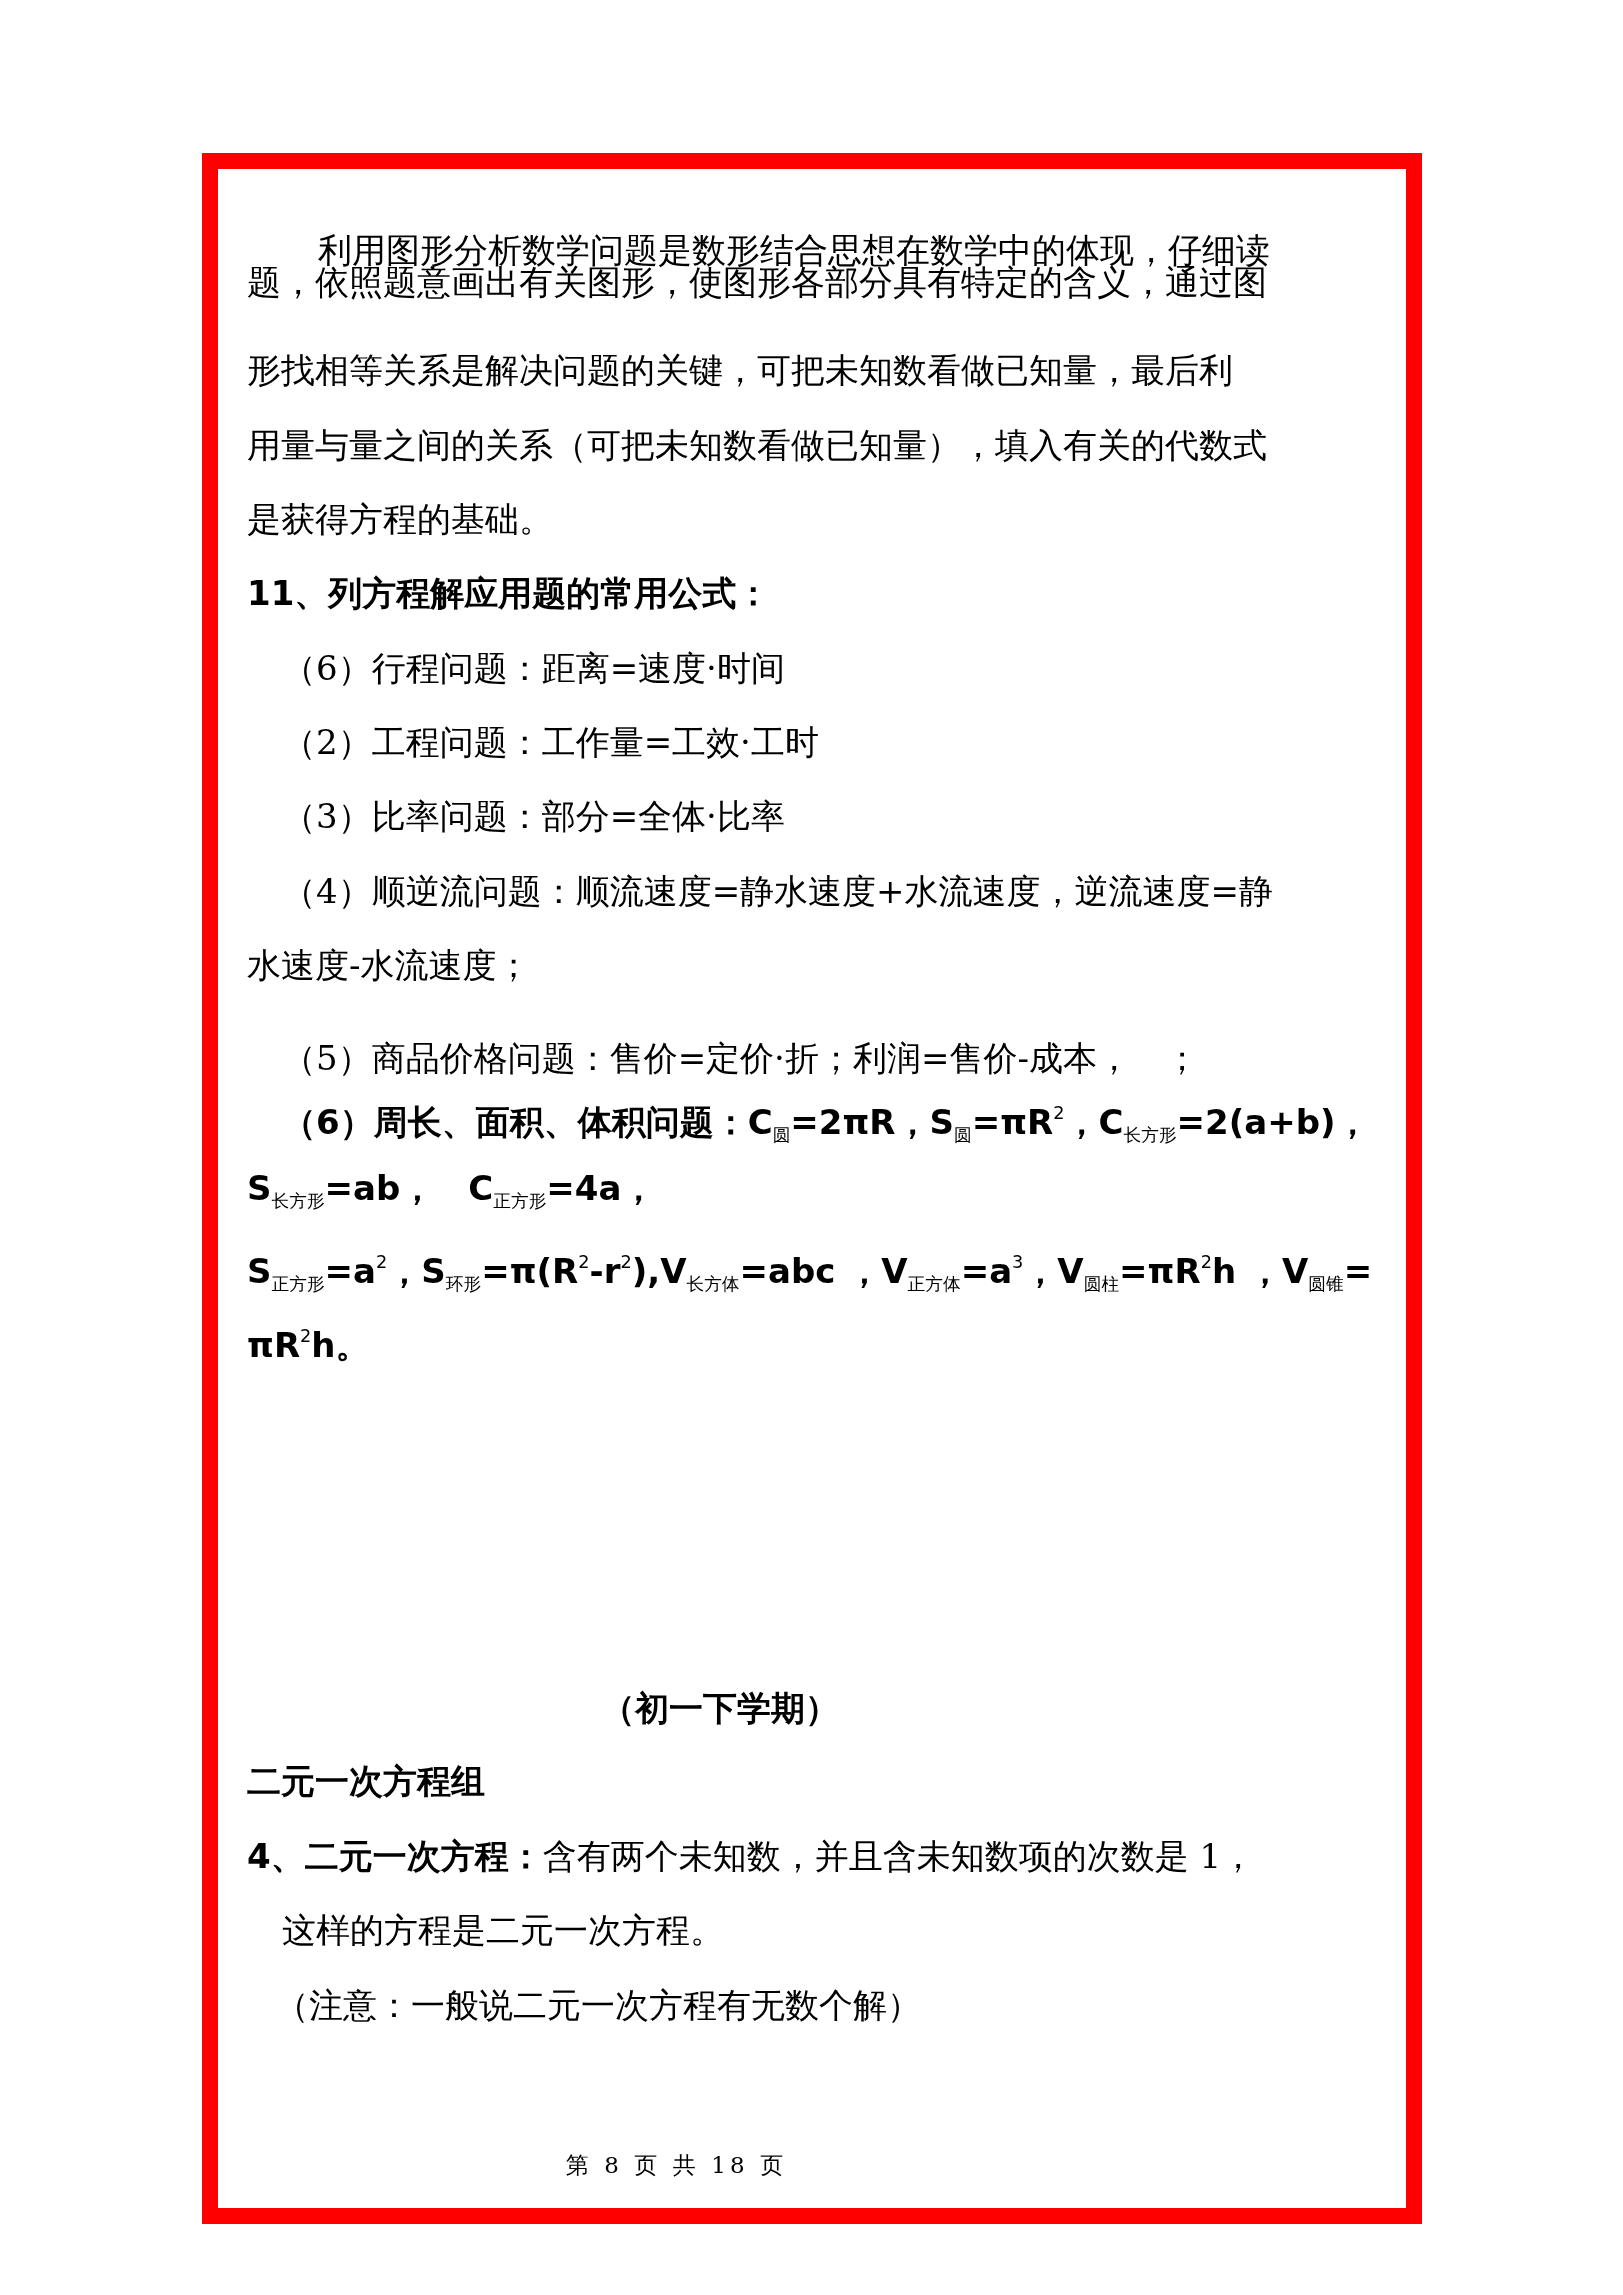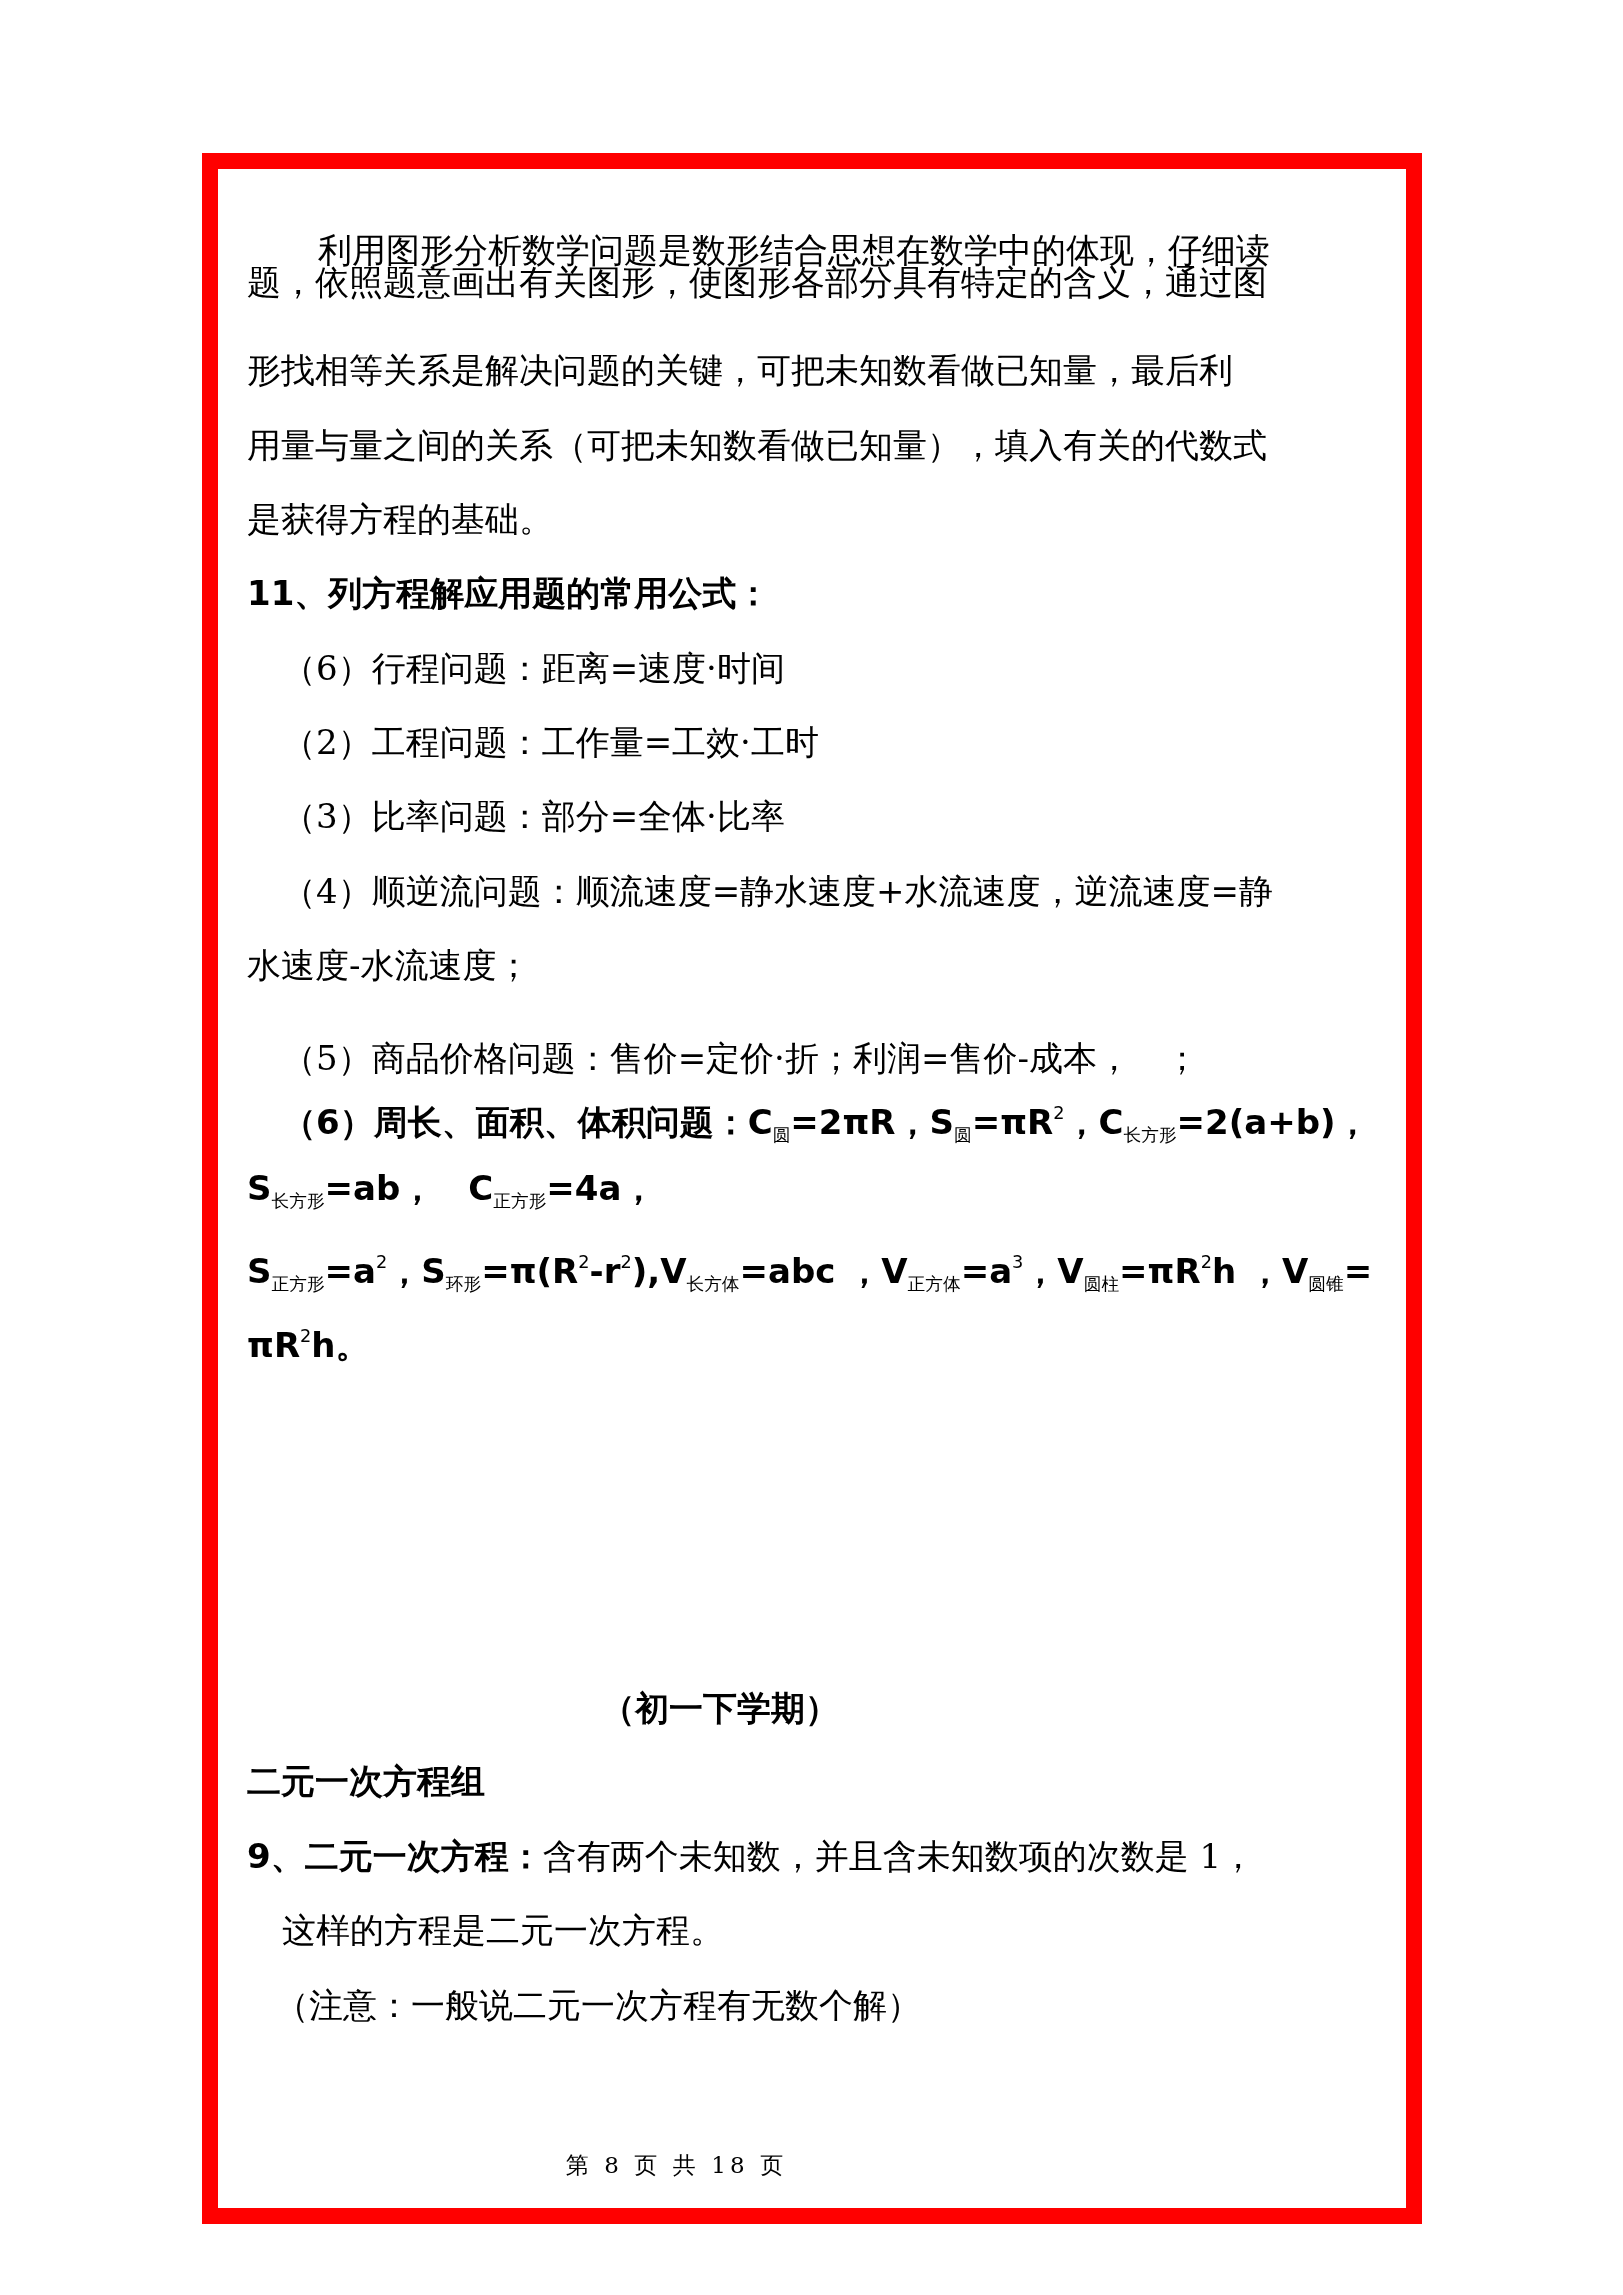--- a/index.html
+++ b/index.html
@@ -39,19 +39,19 @@
 <div class="line bold indent-small" style="top:1089px;">
   <span>（6）周长、面积、体积问题：</span><span><span>C</span><span class="sub">圆</span><span>=2πR，S</span><span class="sub">圆</span><span>=πR</span><span class="sup">2</span><span>，C</span><span class="sub">长方形</span><span>=2(a+b)，</span></span>
 </div>
 <div class="line bold" style="top:1164px;"><span>S</span><span class="sub">长方形</span><span>=ab，　C</span><span class="sub">正方形</span><span>=4a，</span></div>
 <div class="line bold" style="top:1238px;"><span>S</span><span class="sub">正方形</span><span>=a</span><span class="sup">2</span><span>，S</span><span class="sub">环形</span><span>=π(R</span><span class="sup">2</span><span>-r</span><span class="sup">2</span><span>),V</span><span class="sub">长方体</span><span>=abc ，V</span><span class="sub">正方体</span><span>=a</span><span class="sup">3</span><span>，V</span><span class="sub">圆柱</span><span>=πR</span><span class="sup">2</span><span>h ，V</span><span class="sub">圆锥</span><span>=</span></div>
 <div class="line bold" style="top:1312px;"><span>πR</span><span class="sup">2</span><span>h。</span></div>
 
 <div class="line bold center" style="top:1684px;">（初一下学期）</div>
 <div class="line bold" style="top:1757px;">二元一次方程组</div>
 <div class="line" style="top:1832px;">
-  <span class="bold">9、二元一次方程：</span><span>含有两个未知数，并且含未知数项的次数是 1，</span>
+  <span class="bold">4、二元一次方程：</span><span>含有两个未知数，并且含未知数项的次数是 1，</span>
 </div>
 <div class="line" style="left:282px; top:1906px;">这样的方程是二元一次方程。</div>
 <div class="line" style="left:275px; top:1981px;">（注意：一般说二元一次方程有无数个解）</div>
 
 <div class="footer">第 8 页 共 18 页</div>
 
 
 </body></html>

